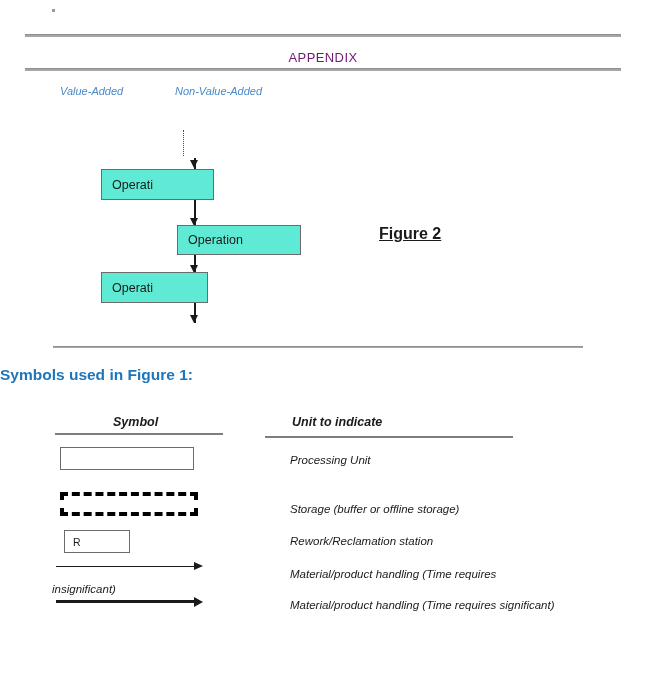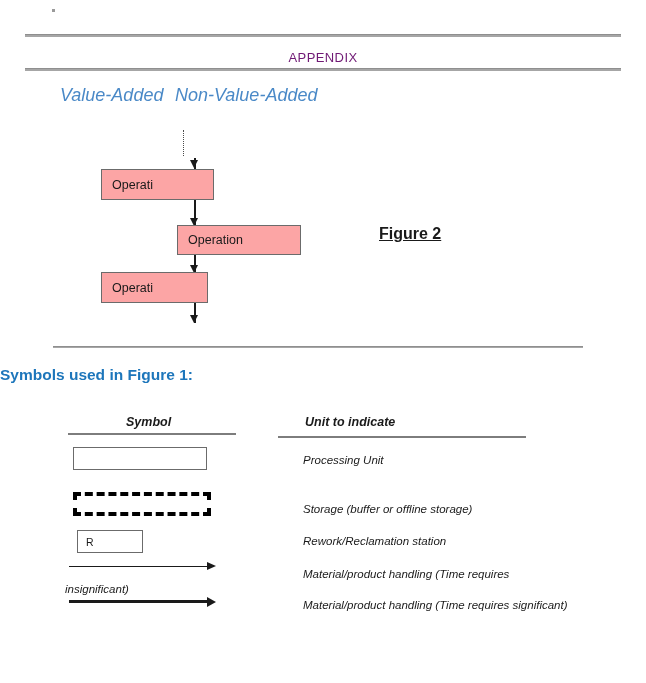--- a/index.html
+++ b/index.html
@@ -51,34 +51,34 @@
     text-align: center;
     font-size: 13px;
     letter-spacing: 0.4px;
     color: #701a75;
   }
 
   
   .col-caption {
     position: absolute;
     font-style: italic;
-    font-size: 18px;
+    font-size: 11px;
     color: #4a89c7;
     white-space: nowrap;
   }
   .cap-va  { left: 60px;  top: 85px; }
   .cap-nva { left: 175px; top: 85px; }
 
   
   .flow { position: absolute; left: 0; top: 0; width: 646px; height: 350px; }
 
   .op-box {
     position: absolute;
     border: 1px solid #6b6b6b;
-    background: #fca5a5;
+    background: #5eead4;
     box-sizing: border-box;
     font-size: 12.5px;
     color: #1a1a1a;
     display: flex;
     align-items: center;
     padding-left: 10px;
   }
   .op1 { left: 101px; top: 169px; width: 113px; height: 31px; }
   .op2 { left: 177px; top: 225px; width: 124px; height: 30px; }
   .op3 { left: 101px; top: 272px; width: 107px; height: 31px; }
@@ -133,21 +133,21 @@
     left: 0;
     top: 366px;
     width: 646px;
     text-align: left;
     font-size: 15.5px;
     font-weight: bold;
     color: #1d76bb;
   }
 
   
-  .tbl { position: absolute; left: 13px; top: 0; width: 556px; height: 683px; }
+  .tbl { position: absolute; left: 0; top: 0; width: 556px; height: 683px; }
 
   .th {
     position: absolute;
     font-size: 12.5px;
     font-weight: bold;
     font-style: italic;
     color: #1a1a1a;
     white-space: nowrap;
   }
   .th-symbol  { left: 113px; top: 415px; }

